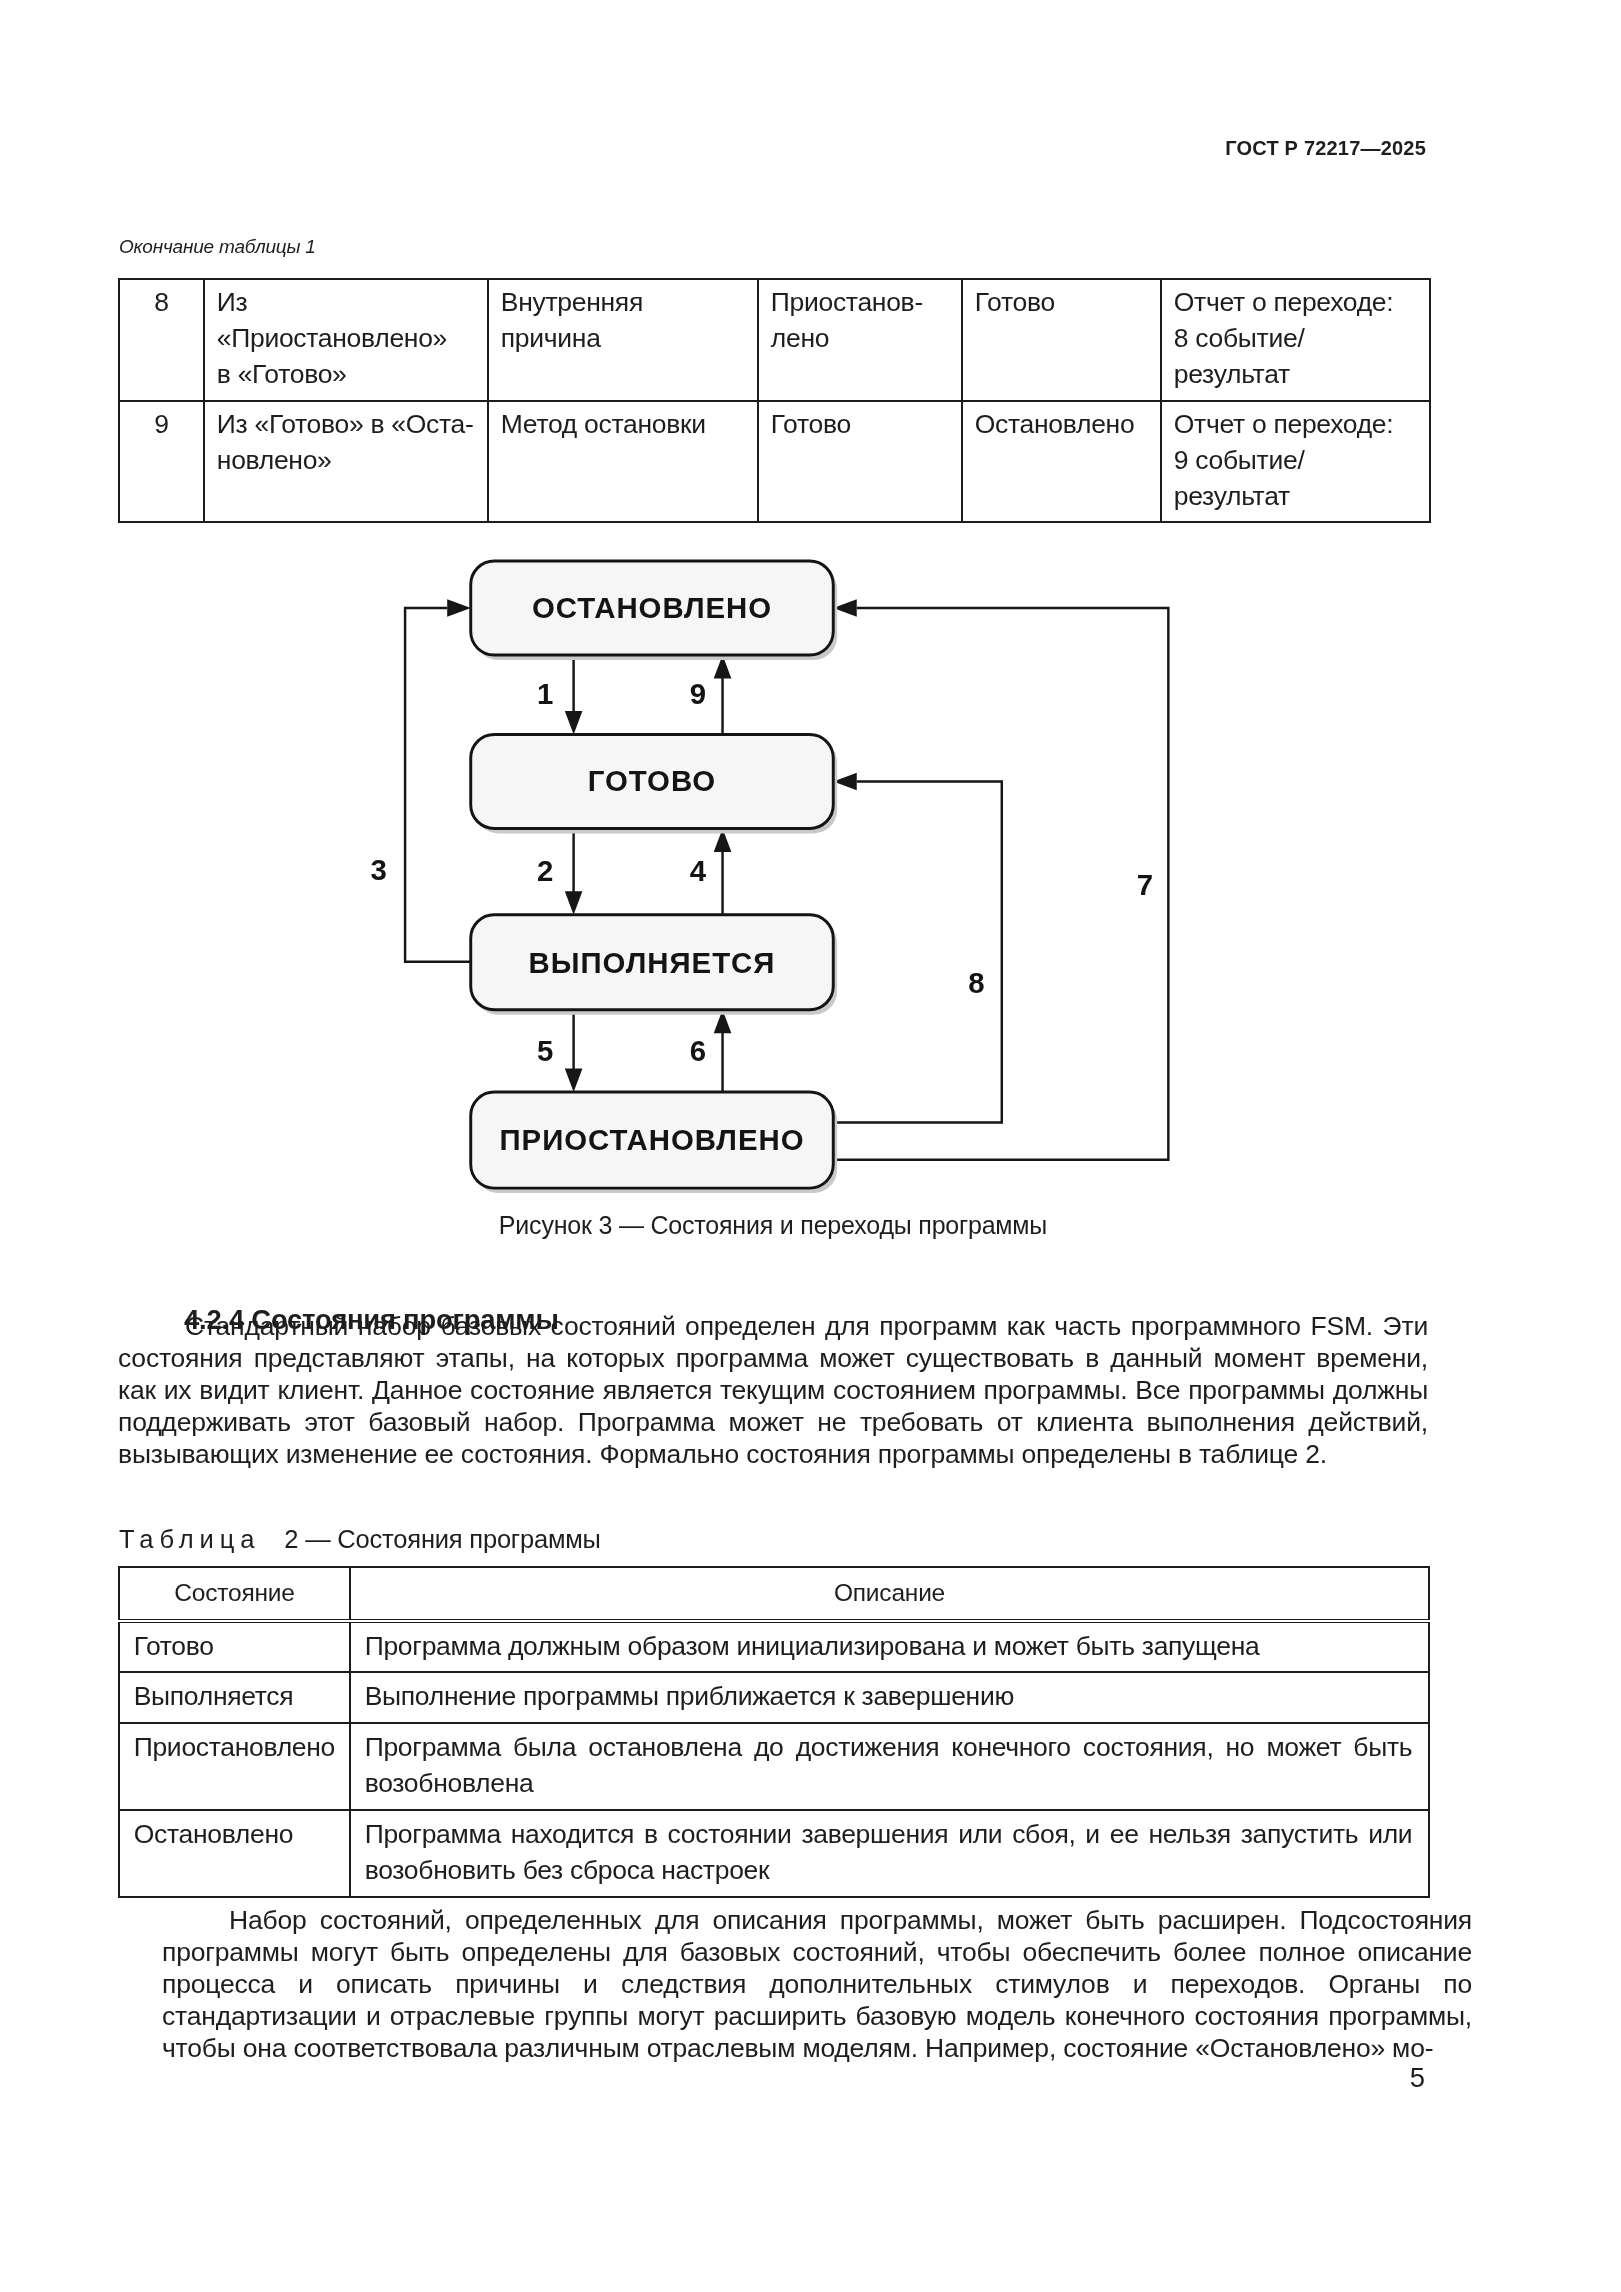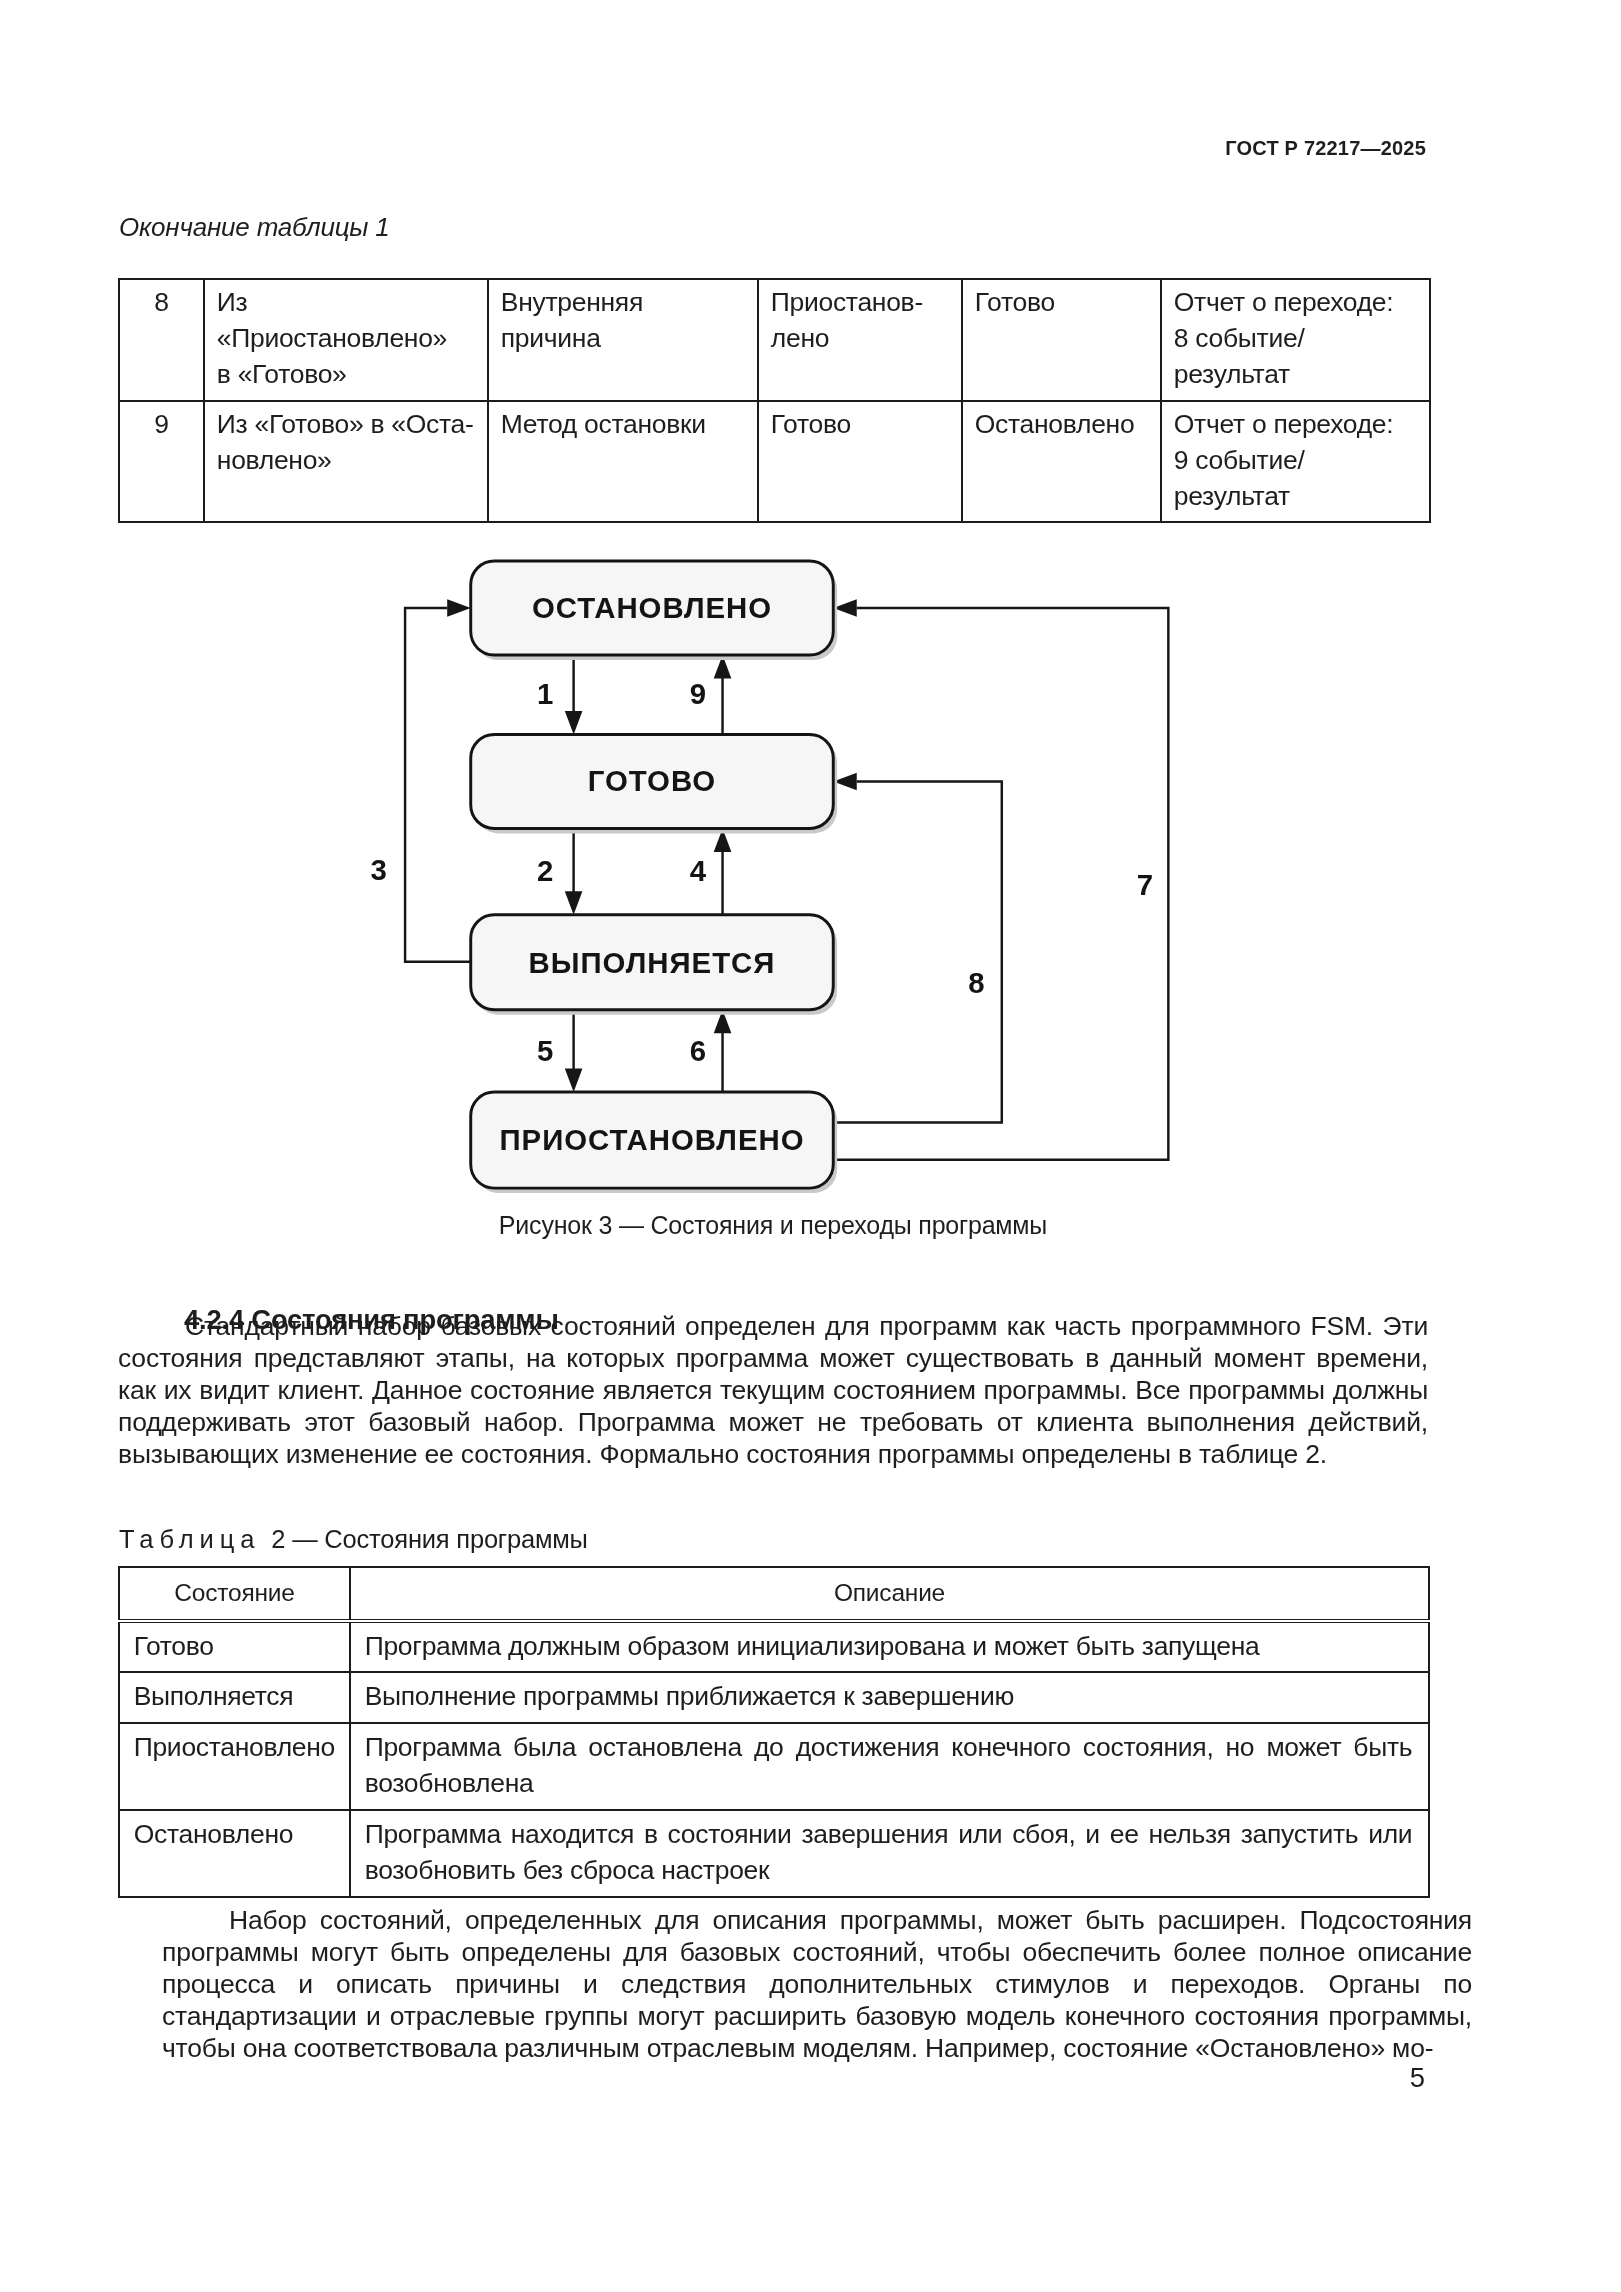--- a/index.html
+++ b/index.html
@@ -1,34 +1,34 @@
 <!DOCTYPE html>
 <html lang="ru"><head>
 <meta charset="utf-8">
 <style>
   html,body{margin:0;padding:0;background:#ffffff;}
   body{width:1621px;height:2293px;position:relative;overflow:hidden;
        font-family:"Liberation Sans","DejaVu Sans",sans-serif;color:#1e1e1e;}
   .abs{position:absolute;}
   .doc-header{top:137px;right:195px;font-size:20px;font-weight:bold;letter-spacing:0.2px;}
-  .table-cont{top:212px;left:119px;font-style:italic;font-size:26px;letter-spacing:-0.2px;text-align:right;}
+  .table-cont{top:236px;left:119px;font-style:italic;font-size:19px;letter-spacing:-0.2px;text-align:right;}
 
   table{border-collapse:collapse;table-layout:fixed;}
   .t1{top:278px;left:118px;width:1310px;border:2.9px solid #1c1c1c;}
   .t1 th{border:2px solid #1c1c1c;border-bottom:4.9px double #1c1c1c;
          font-weight:normal;font-size:23.5px;line-height:25.5px;text-align:center;
          vertical-align:middle;white-space:pre-line;padding:3.9px 3.9px;height:69px;letter-spacing:-0.2px;}
   .t1 td{border:2px solid #1c1c1c;border-top:2.9px solid #1c1c1c;
          font-size:26.5px;line-height:36px;vertical-align:top;text-align:left;
          white-space:pre-line;padding:3.9px 9.8px 7.8px 11.8px;letter-spacing:-0.3px;}
   .t1 tr.r8{height:84px;} .t1 tr.r9{height:83px;}
   .t1 td.num{text-align:center;padding-left:2px;padding-right:2px;}
 
   .t2-label{top:1525px;left:119px;font-size:25.5px;letter-spacing:-0.2px;}
-  .t2-label .sp{letter-spacing:5.9px;margin-right:11px;}
+  .t2-label .sp{letter-spacing:5.9px;margin-right:24px;}
   .t2{top:1566px;left:118px;width:1310px;border:2.9px solid #1c1c1c;}
   .t2 th{border:2px solid #1c1c1c;border-bottom:4.9px double #1c1c1c;
          font-weight:normal;font-size:24.5px;text-align:center;vertical-align:middle;
          padding:5.9px;height:39px;letter-spacing:-0.2px;}
   .t2 td{border:2px solid #1c1c1c;border-top:2.9px solid #1c1c1c;
          font-size:26.5px;line-height:36px;vertical-align:top;padding:4.9px 15.7px 7.8px 13.7px;letter-spacing:-0.3px;}
   .t2 td.desc{text-align:justify;}
   .t2 tr.h48{height:47px;} .t2 tr.h52{height:51px;} .t2 tr.h80{height:78px;} .t2 tr.h78{height:76px;}
 
   .fig-caption{top:1211px;left:118px;width:1310px;text-align:center;font-size:25px;letter-spacing:-0.2px;}

